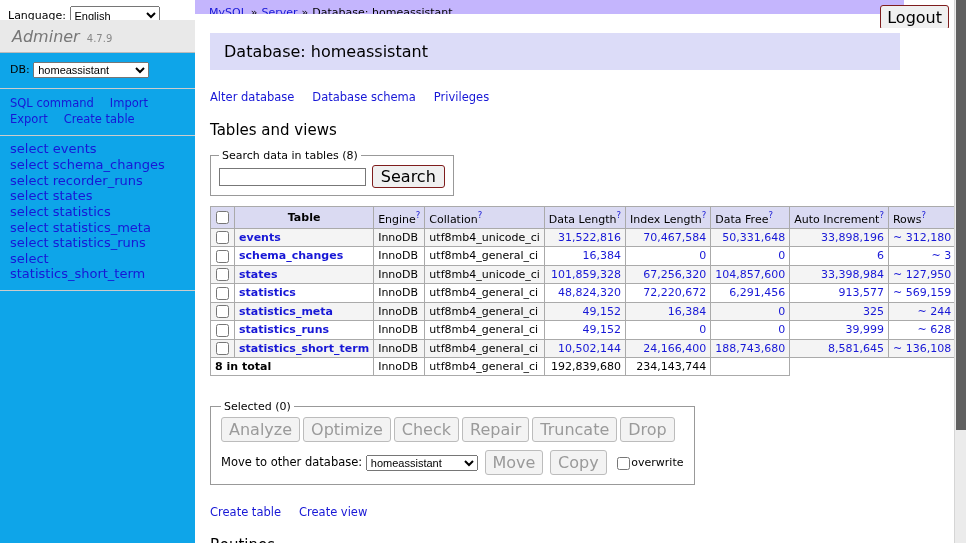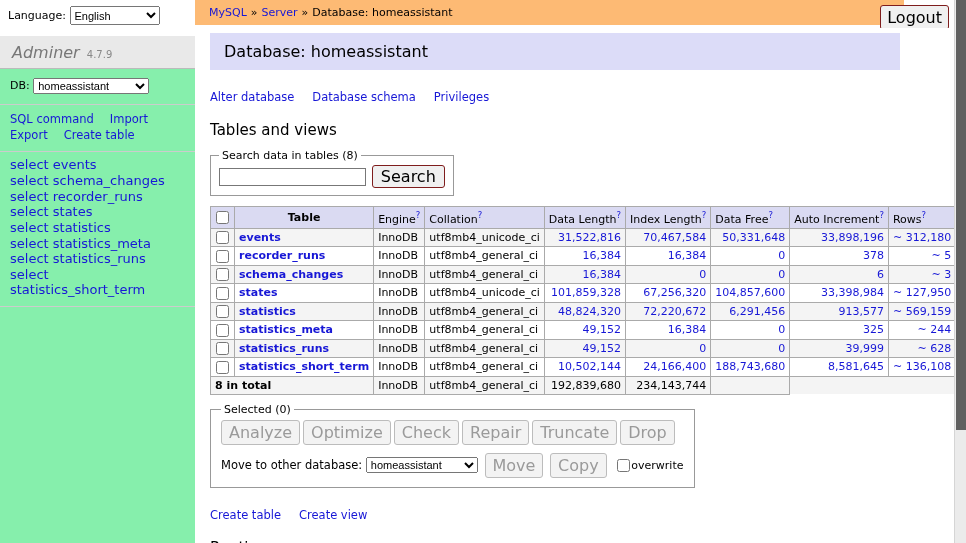--- a/index.html
+++ b/index.html
@@ -12,35 +12,35 @@
     font-size: 12px;
   }
   a { color: #1717d6; text-decoration: none; cursor: pointer; }
 
   
   #langbar { position: absolute; top: 6px; left: 8px; font-size: 11px; }
   #langbar select { width: 90px; font-size: 11px; height: 19px; vertical-align: middle; }
 
   
   #breadcrumb {
-    position: absolute; left: 195px; top: 0; width: 709px; height: 25px;
-    background: #fdba74; font-size: 11px; line-height: 25px; padding: 0 14px;
+    position: absolute; left: 195px; top: 0; width: 709px; height: 14px;
+    background: #c4b5fd; font-size: 11px; line-height: 25px; padding: 0 14px;
     white-space: nowrap; overflow: hidden;
   }
   #breadcrumb .sep { margin: 0 4px; color: #000; }
 
   button {
     font-family: inherit; font-size: 16px; padding: 2px 8px;
     background: #f0f0f0; border: 1px solid #7f1d1d; border-radius: 3px; color: #000;
   }
   button:disabled { color: #9a9a9a; border-color: #bcbcbc; background: #f3f3f3; }
   #logout { position: absolute; top: 5px; right: 17px; padding: 2px 6px; }
 
   
-  #sidebar { position: absolute; left: 0; top: 36px; bottom: 0; width: 195px; background: #86efac; }
+  #sidebar { position: absolute; left: 0; top: 20px; bottom: 0; width: 195px; background: #0ea5e9; }
   #sidebar h1 {
     margin: 0; padding: 7px 12px 6px; font-size: 16px; font-weight: normal;
     font-style: italic; color: #777; background: #e9e9e9; border-bottom: 1px solid #bbb;
   }
   #sidebar h1 .version { font-size: 10px; font-style: normal; color: #888; margin-left: 2px; }
   .db-row { padding: 9px 10px 10px; border-bottom: 1px solid #ccc; font-size: 11px; }
   .db-row select { width: 116px; font-size: 11px; vertical-align: middle; }
   .links-block { padding: 6px 10px 8px; border-bottom: 1px solid #ccc; font-size: 11.5px; line-height: 1.4; }
   .links-block a { margin-right: 16px; }
   .table-links { padding: 6px 10px 8px; border-bottom: 1px solid #ccc; font-size: 13px; line-height: 1.13; }
@@ -82,21 +82,21 @@
   #tables-table th:nth-child(3) { min-width: 38px; }
   #tables-table th:nth-child(4) { min-width: 90px; }
   #tables-table th:nth-child(5) { min-width: 64px; }
   #tables-table th:nth-child(6) { min-width: 66px; }
   #tables-table th:nth-child(7) { min-width: 55px; }
   #tables-table th:nth-child(8) { min-width: 74px; }
   #tables-table th:nth-child(9) { min-width: 48px; }
   #tables-table th:nth-child(10) { min-width: 46px; }
 
   
-  #selected-fieldset { margin-top: 8px; padding: 4px 10px 9px; }
+  #selected-fieldset { margin-top: 24px; padding: 4px 10px 9px; }
   #selected-fieldset .btn-row button { margin-right: 3px; padding: 2px 7px; }
   .move-row { margin-top: 8px; font-size: 11.5px; }
   .move-row select { width: 112px; font-size: 11px; vertical-align: middle; }
   .move-row button { padding: 2px 7px; margin-left: 3px; vertical-align: middle; }
   .move-row label { margin-left: 6px; font-size: 11px; }
 
   
   #scrollbar { position: absolute; right: 0; top: 0; width: 12px; height: 543px; background: #ebebeb; border-left: 1px solid #d5d5d5; }
   #scrollbar .thumb { position: absolute; left: 1px; top: 0; width: 10px; height: 430px; background: #606060; }
 </style>
@@ -183,31 +183,20 @@
           <td>InnoDB</td>
           <td>utf8mb4_unicode_ci</td>
           <td class="num"><a href="#">31,522,816</a></td>
           <td class="num"><a href="#">70,467,584</a></td>
           <td class="num"><a href="#">50,331,648</a></td>
           <td class="num"><a href="#">33,898,196</a></td>
           <td class="num"><a href="#">~ 312,180</a></td>
         </tr>
         <tr>
           <td class="chk-col"><input type="checkbox" style=""></td>
-          <td><a href="#" class="tbl-name">recorder_runs</a></td>
-          <td>InnoDB</td>
-          <td>utf8mb4_general_ci</td>
-          <td class="num"><a href="#">16,384</a></td>
-          <td class="num"><a href="#">16,384</a></td>
-          <td class="num"><a href="#">0</a></td>
-          <td class="num"><a href="#">378</a></td>
-          <td class="num"><a href="#">~ 5</a></td>
-        </tr>
-        <tr>
-          <td class="chk-col"><input type="checkbox" style=""></td>
           <td><a href="#" class="tbl-name">schema_changes</a></td>
           <td>InnoDB</td>
           <td>utf8mb4_general_ci</td>
           <td class="num"><a href="#">16,384</a></td>
           <td class="num"><a href="#">0</a></td>
           <td class="num"><a href="#">0</a></td>
           <td class="num"><a href="#">6</a></td>
           <td class="num"><a href="#">~ 3</a></td>
         </tr>
         <tr>

